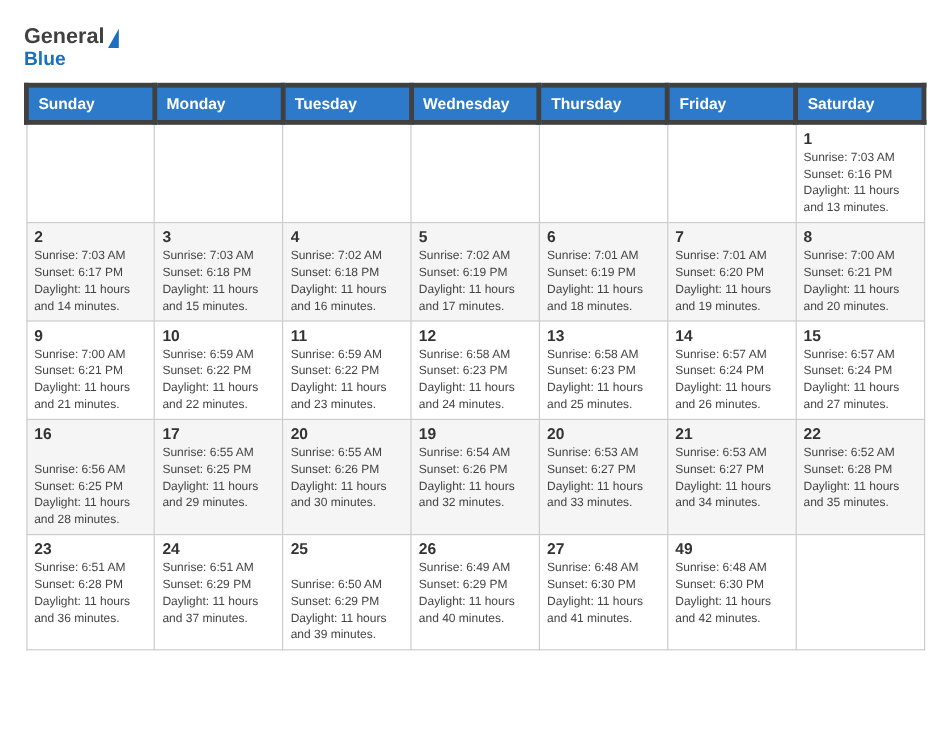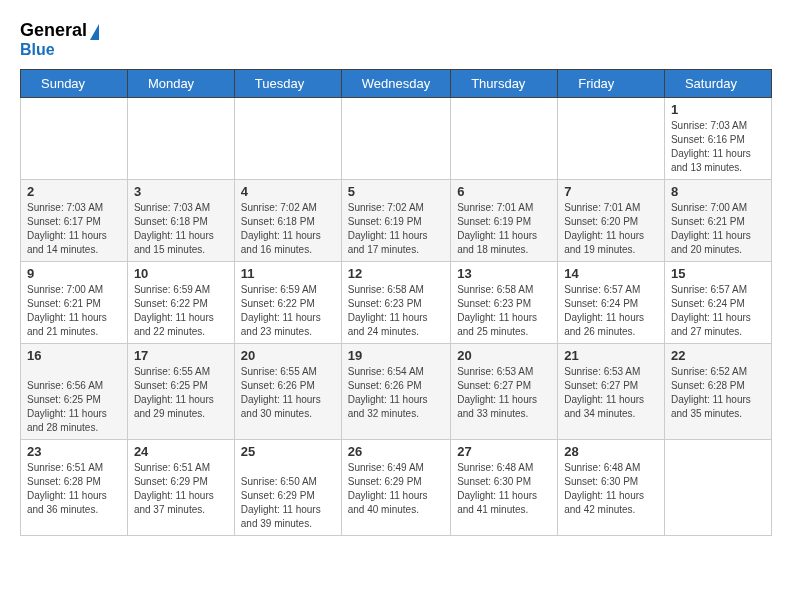--- a/index.html
+++ b/index.html
@@ -40,24 +40,24 @@
     }
     .calendar {
       width: 100%;
       border-collapse: collapse;
       border: 1px solid #ccc;
     }
     .calendar th {
       background-color: #2c7ac9;
       color: white;
       text-align: left;
-      padding: 6px 20px;
+      padding: 6px 8px;
       font-size: 13px;
-      font-weight: normal;
-      border: 1px solid #404040;
+      font-weight: bold;
+      border: 4px solid #404040;
     }
     .calendar td {
       vertical-align: top;
       border: 1px solid #ccc;
       padding: 4px 6px;
       width: calc(100% / 7);
       min-height: 80px;
       font-size: 10.5px;
       color: #333;
       background: #fff;
@@ -86,21 +86,21 @@
     .calendar tr:nth-child(even) td.empty {
       background: #efefef;
     }
   </style>
 </head>
 <body>
 
 <div class="header">
   <div class="logo">
     <div class="logo-line">
-      <span style="font-size:18px;font-weight:bold;color:#000000;">General</span>
+      <span style="font-size:18px;font-weight:bold;color:#404040;">General</span>
       <span style="display:inline-block;width:0;height:0;border-left:9px solid transparent;border-right:0px solid transparent;border-bottom:16px solid #1a6fbe;margin-left:3px;margin-top:2px;"></span>
     </div>
     <div>
       <span style="font-size:16px;font-weight:bold;color:#1a6fbe;">Blue</span>
     </div>
   </div>
 </div>
 
 <table class="calendar">
   <thead>
@@ -313,21 +313,21 @@
 and 40 minutes.</div>
         </td>
         <td>
           <span class="day-number">27</span>
           <div class="day-info" style="white-space: pre-line;">Sunrise: 6:48 AM
 Sunset: 6:30 PM
 Daylight: 11 hours
 and 41 minutes.</div>
         </td>
         <td>
-          <span class="day-number">28</span>
+          <span class="day-number">49</span>
           <div class="day-info" style="white-space: pre-line;">Sunrise: 6:48 AM
 Sunset: 6:30 PM
 Daylight: 11 hours
 and 42 minutes.</div>
         </td>
         <td class="empty"></td>
       </tr>
     </tbody>
 </table>
 

